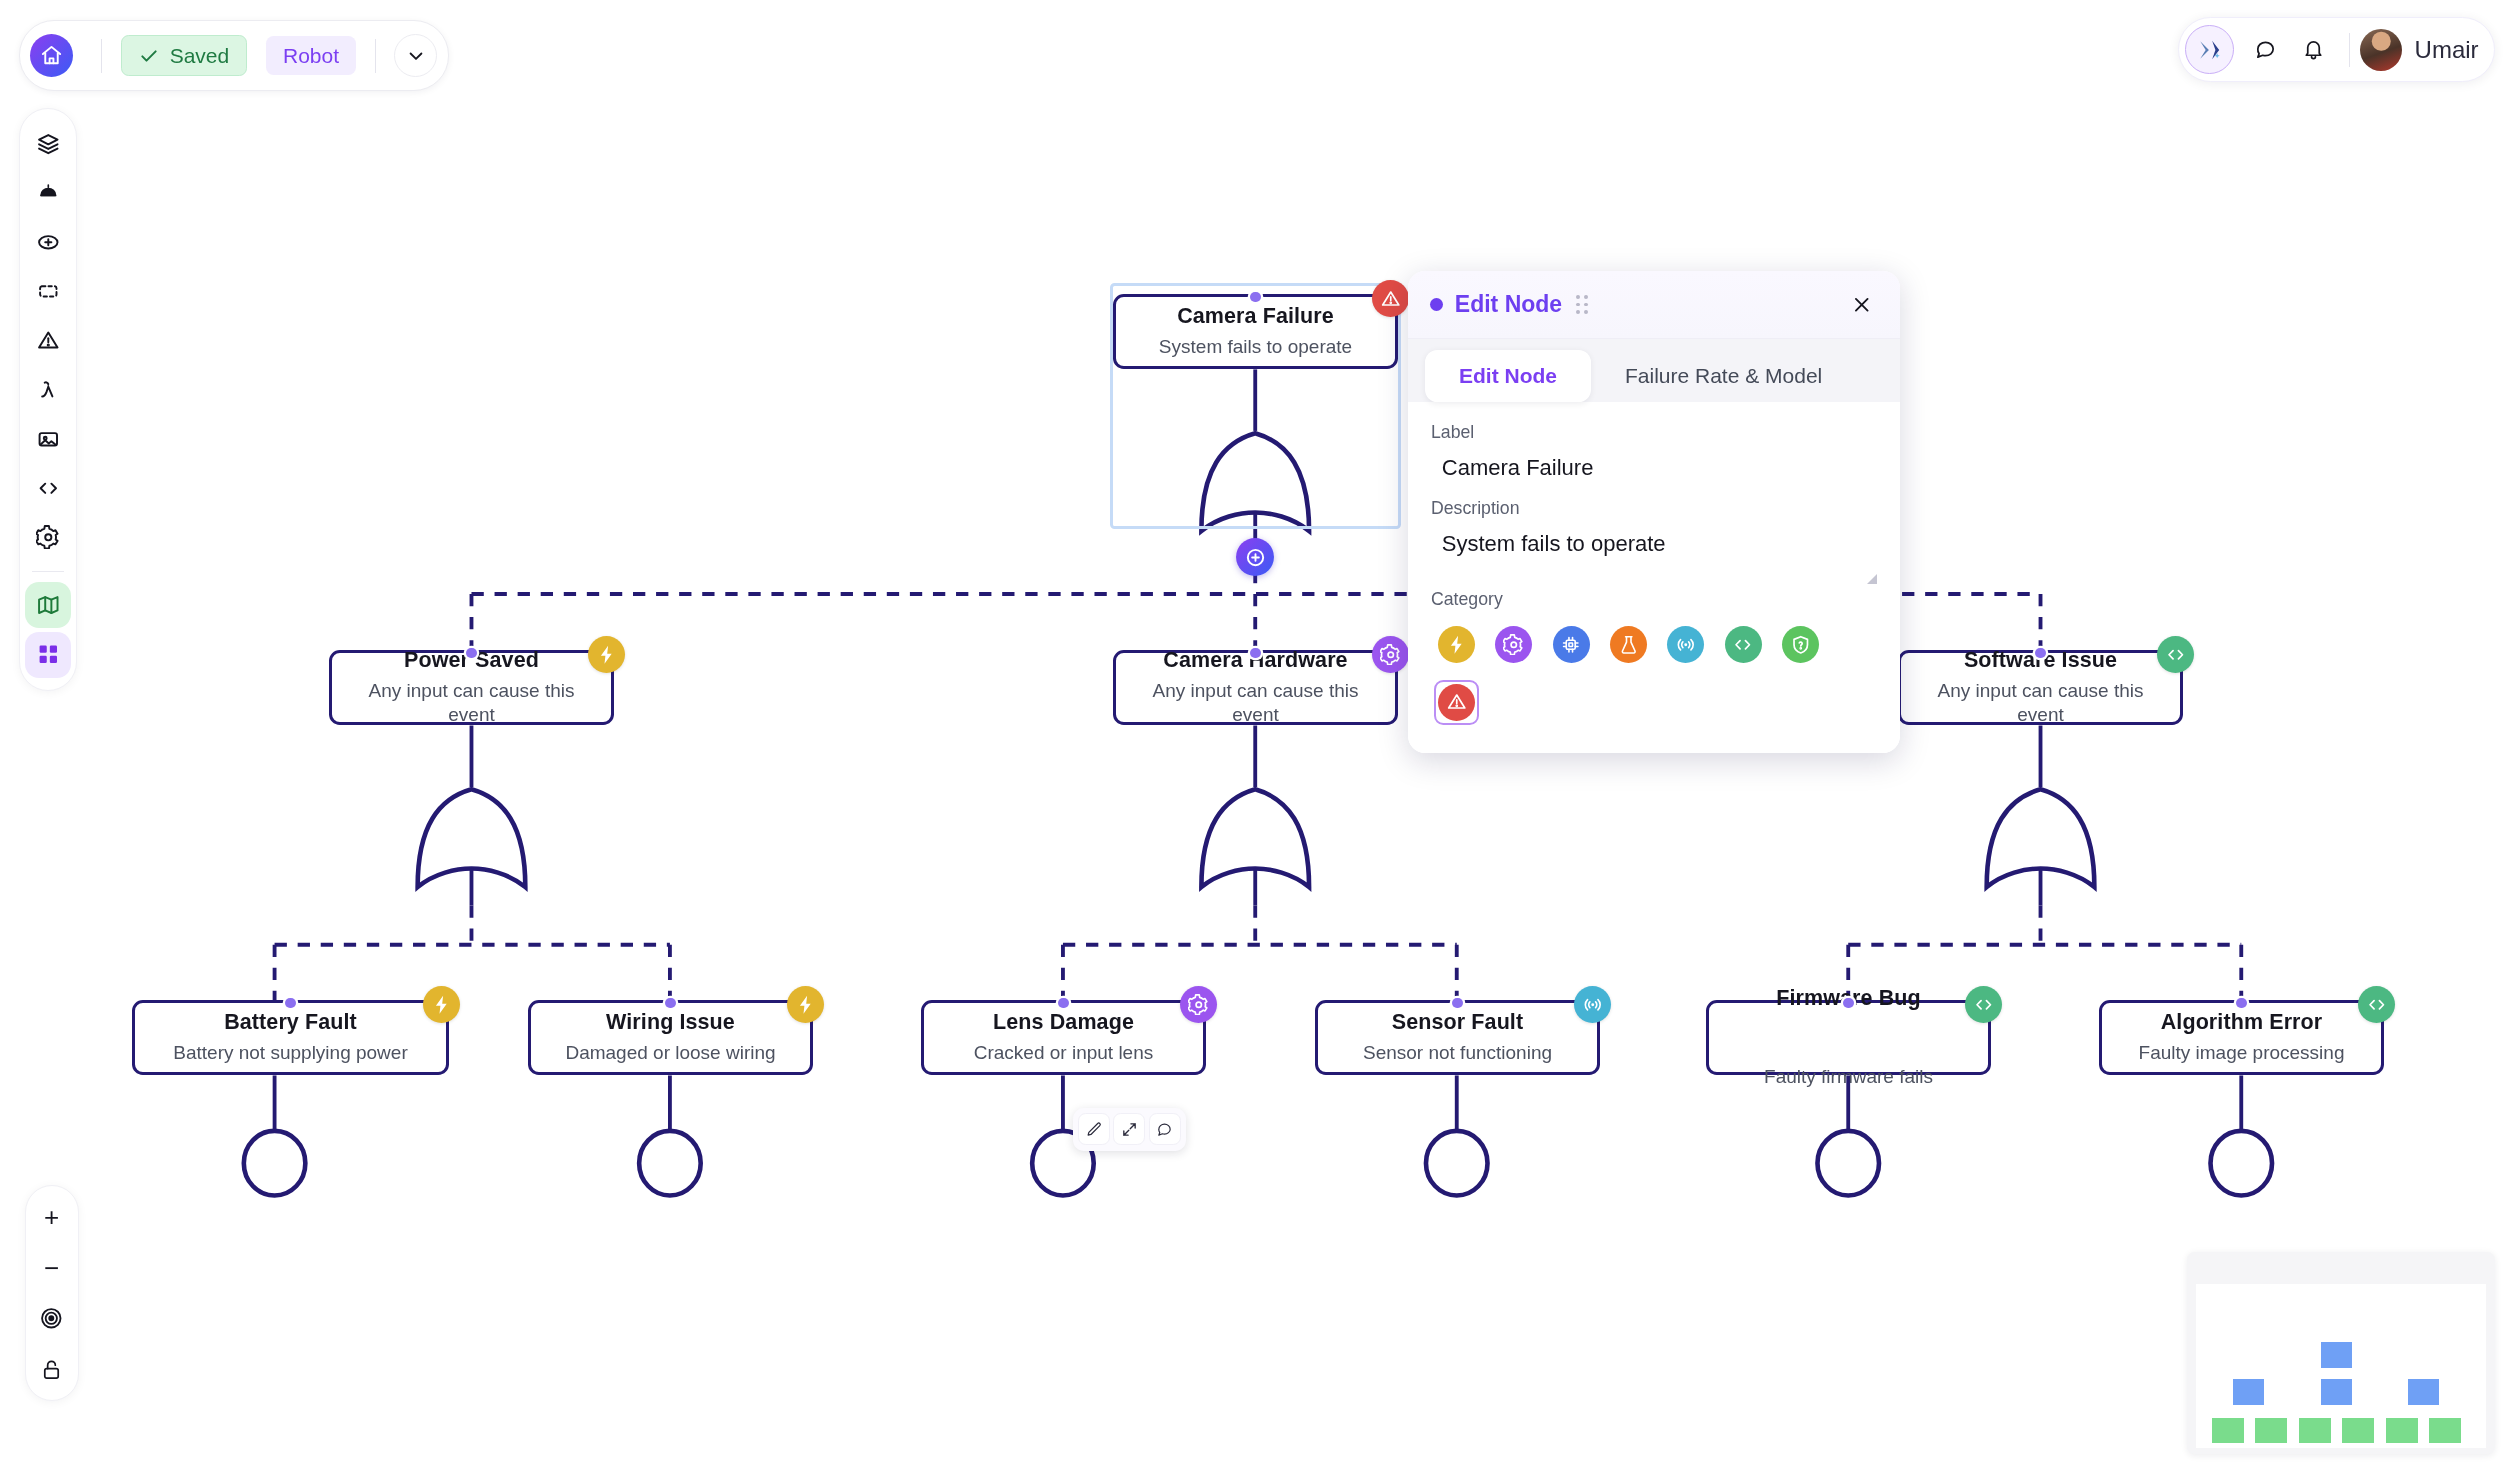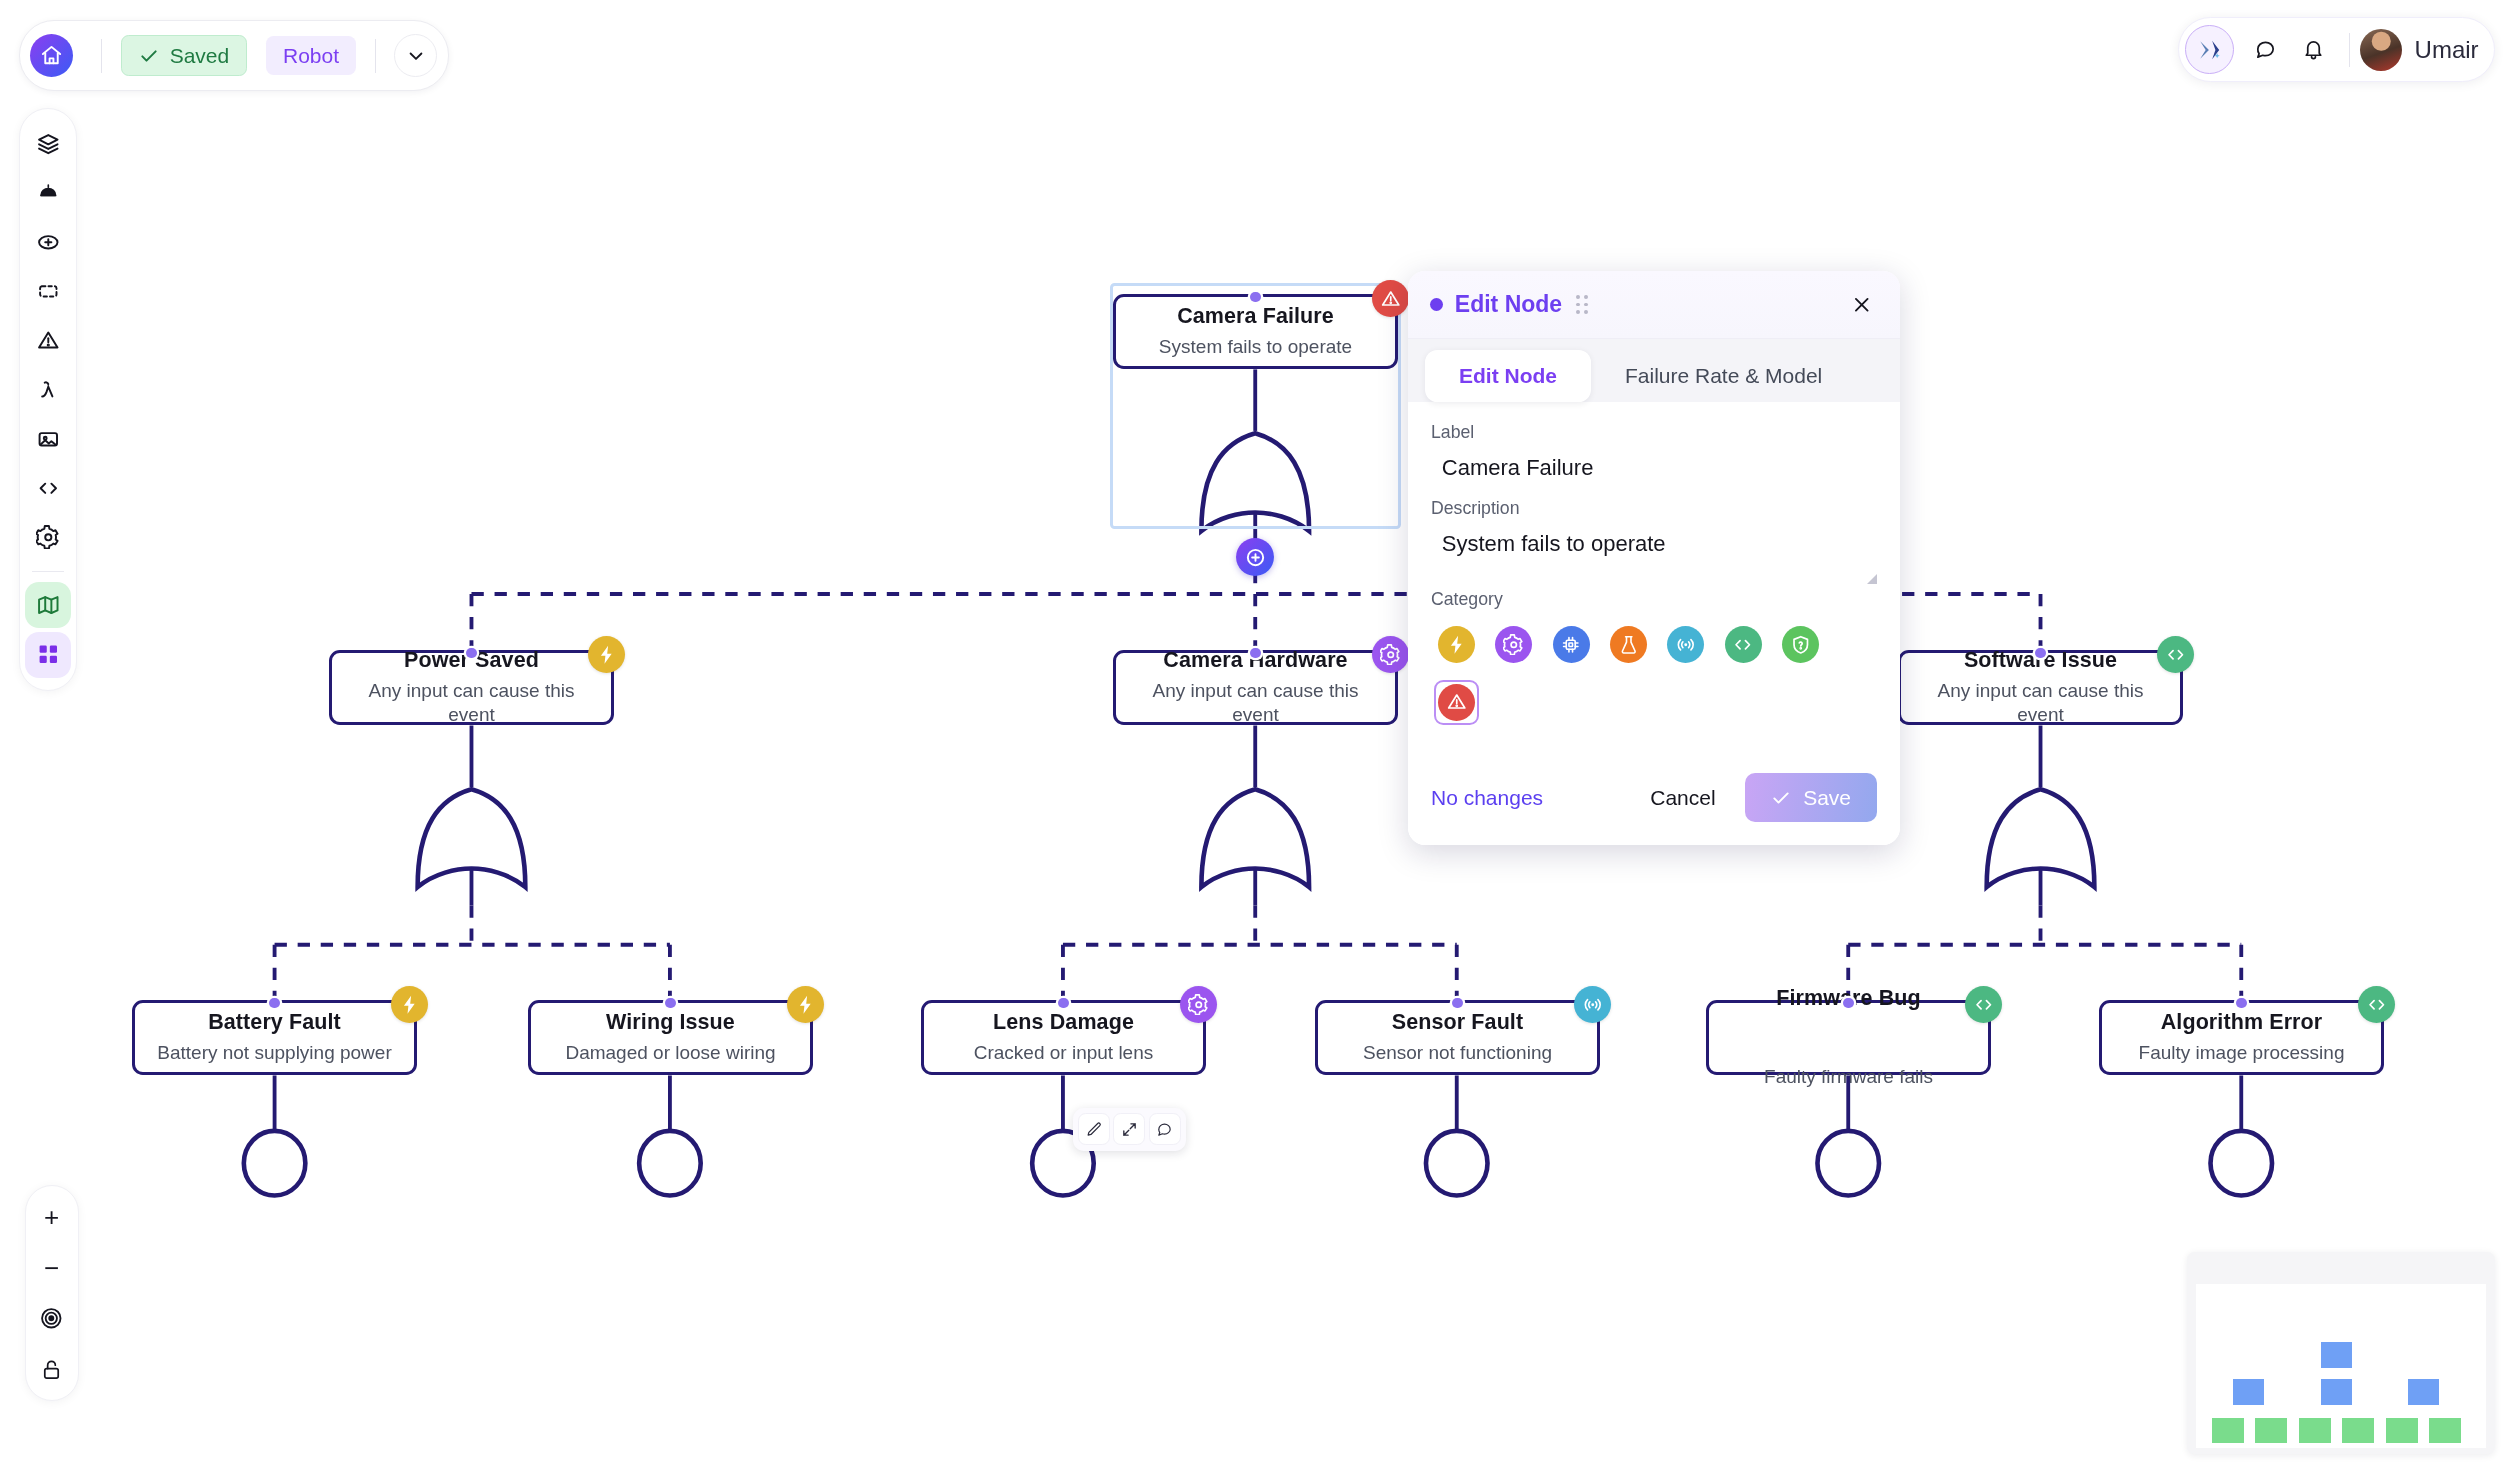--- a/index.html
+++ b/index.html
@@ -290,21 +290,21 @@
         <div class="n-title">Software Issue</div>
         <div class="n-desc">Any input can cause this event</div>
         <div class="badge" style="background: rgb(76, 184, 130); right: -14px; top: -17px;">
           <svg width="21.5" height="21.5" viewBox="0 0 24 24" fill="none" stroke="#ffffff" stroke-width="1.9" stroke-linecap="round" stroke-linejoin="round">
             <path d="M9 7.5L4.5 12 9 16.5"></path>
             <path d="M15 7.5L19.5 12 15 16.5"></path>
           </svg>
         </div>
         <div class="port" style="left: calc(50% - 5.4px); top: -5.4px;"></div>
       </div>
-      <div class="node" style="left: 132px; top: 1000px; width: 285px; height: 75px;">
+      <div class="node" style="left: 132px; top: 1000px; width: 317px; height: 75px;">
         <div class="n-title">Battery Fault</div>
         <div class="n-desc">Battery not supplying power</div>
         <div class="badge" style="background: rgb(226, 181, 46); right: -14px; top: -17px;">
           <svg width="21.5" height="21.5" viewBox="0 0 24 24" fill="#ffffff" stroke="none">
             <path d="M13.5 2L5.5 13h5l-1 9 8-11h-5z"></path>
           </svg>
         </div>
         <div class="port" style="left: calc(50% - 5.4px); top: -5.4px;"></div>
       </div>
       <div class="node" style="left: 528px; top: 1000px; width: 285px; height: 75px;">
@@ -668,26 +668,16 @@
                   <circle cx="12" cy="16.6" r=".6" fill="#ffffff"></circle>
                 </svg>
               </div>
             </div>
           </div>
       </div>
     </div>
 
     <div class="panel-divider"></div>
 
-    <div class="panel-foot">
-      <div class="nochanges">No changes</div>
-      <div class="cancel-btn">Cancel</div>
-      <div class="save-btn">
-        <svg width="20" height="20" viewBox="0 0 24 24" fill="none" stroke="#fff" stroke-width="2.3" stroke-linecap="round" stroke-linejoin="round">
-          <path d="M4 12.5l5 5L20 6.5"></path>
-        </svg>
-        <span>Save</span>
-      </div>
-    </div>
   </div>
 
 </div>
 
 
 </body></html>

